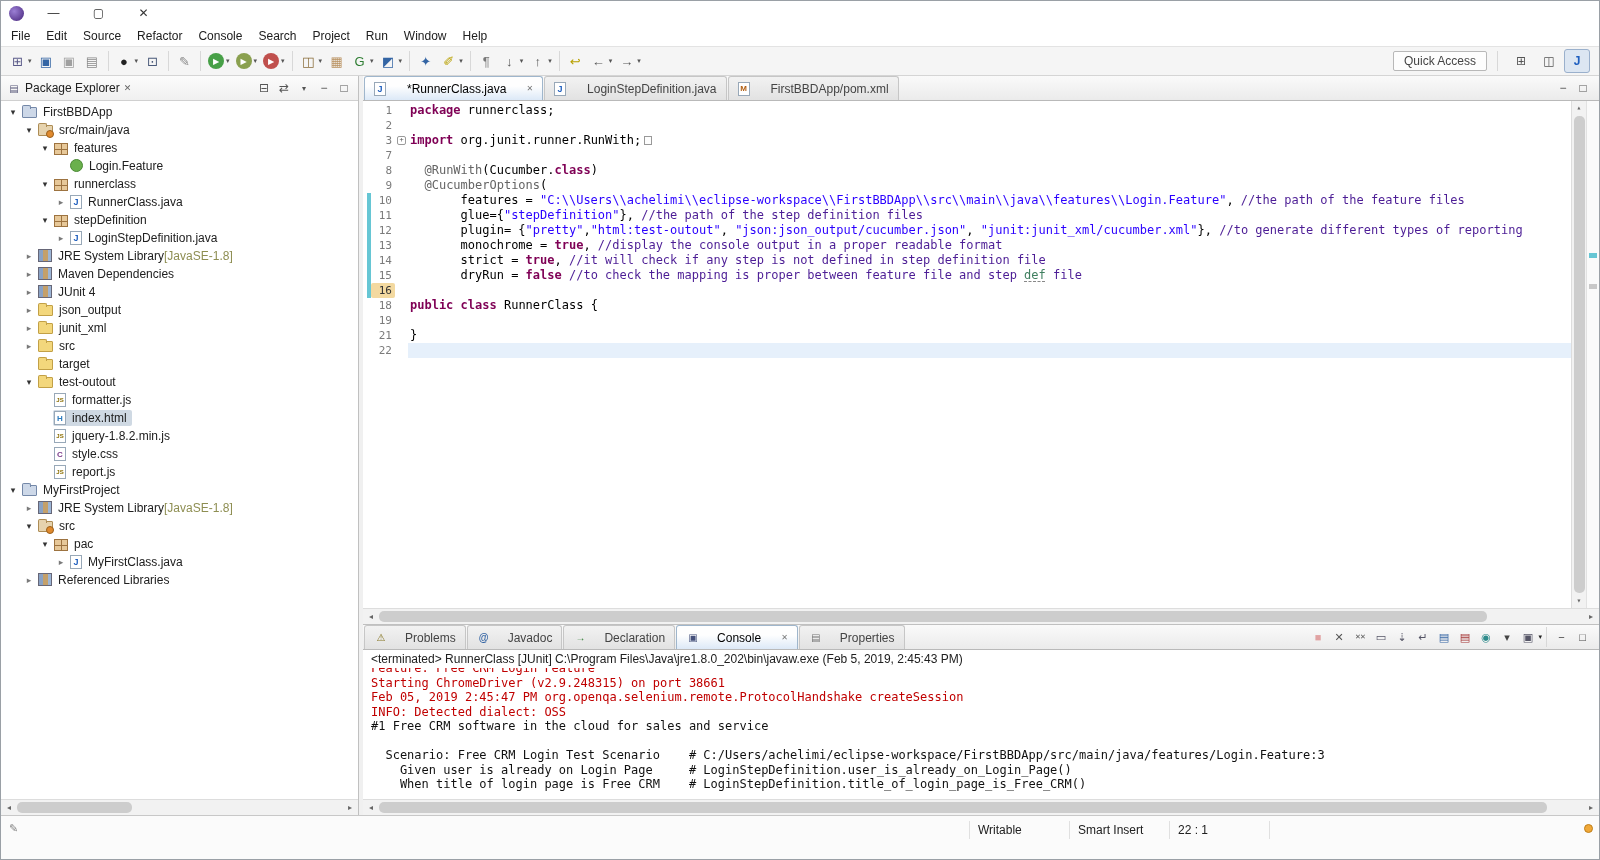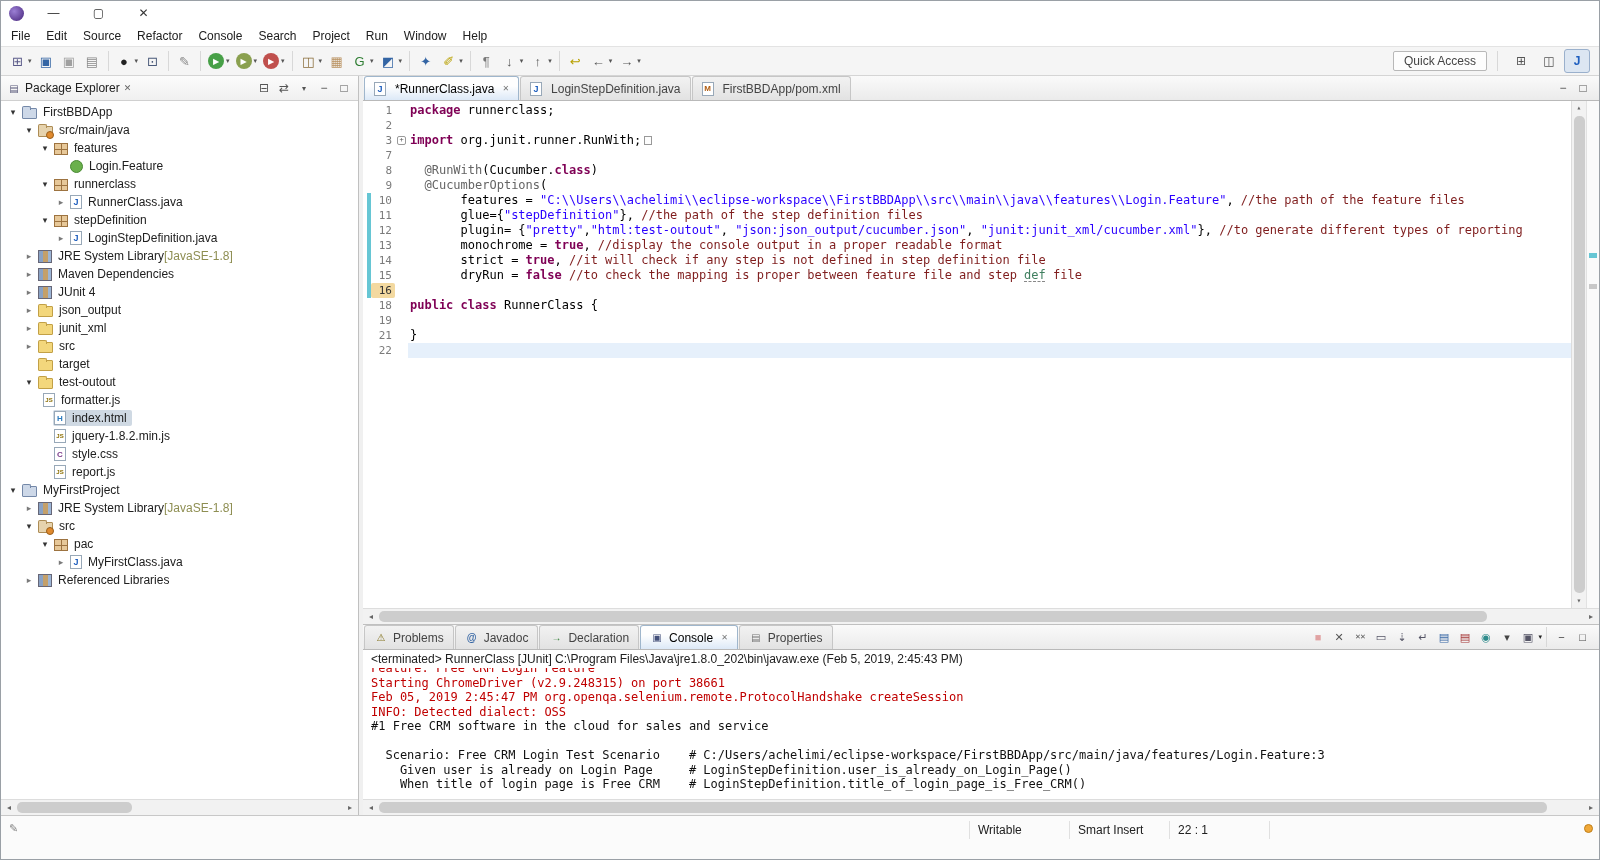--- a/index.html
+++ b/index.html
@@ -33,21 +33,21 @@
 .explorer{width:358px;flex:none;display:flex;flex-direction:column;border-right:1px solid #c0c0c0;background:#fff}
 .view-header{height:25px;flex:none;display:flex;align-items:center;padding:0 4px 0 6px;border-bottom:1px solid #d0d0d0;background:linear-gradient(#fcfcfc,#f0f0f0)}
 .view-title{margin:0 4px;white-space:nowrap}
 .tab-close{font-size:9px;color:#666;margin-right:8px}
 .vh-spacer{flex:1}
 .vh-ic{width:20px;text-align:center;color:#555;font-size:12px}
 .tree{flex:1;overflow:hidden;padding-top:2px}
 .tree-row{height:18px;display:flex;align-items:center;white-space:nowrap}
 .arrow{width:16px;text-align:center;font-size:9px;color:#7a7a7a;flex:none}
 .arrow.exp{color:#333}
-.selwrap{display:flex;align-items:center;padding:1px 5px 1px 1px;border-radius:2px}
+.selwrap{display:flex;padding:1px 5px 1px 1px;border-radius:2px}
 .tree-row.selected .selwrap{background:#cfd9e3}
 .tlabel{padding-left:2px}
 .tsuffix{color:#8e8e52}
 
 .ti{width:15px;height:15px;flex:none;margin-right:4px;position:relative;display:flex;align-items:center;justify-content:center}
 .ti-folder,.ti-project,.ti-source-folder{height:11px;width:15px;margin-top:2px;border-radius:1px}
 .ti-folder{background:#f3d77c;border:1px solid #c2a046}
 .ti-folder::before{content:"";position:absolute;top:-3px;left:-1px;width:7px;height:3px;background:#f3d77c;border:1px solid #c2a046;border-bottom:none;border-radius:2px 2px 0 0}
 .ti-project{background:#cdd8e8;border:1px solid #7488a8}
 .ti-project::before{content:"";position:absolute;top:-3px;left:-1px;width:7px;height:3px;background:#cdd8e8;border:1px solid #7488a8;border-bottom:none;border-radius:2px 2px 0 0}
@@ -69,40 +69,40 @@
 .hs-track{flex:1;height:16px;position:relative}
 .hs-thumb{position:absolute;top:2px;height:11px;background:#cdcdcd;border-radius:5px}
 .vscroll{width:15px;flex:none;background:#f2f2f2;border-left:1px solid #ddd;display:flex;flex-direction:column;align-items:center}
 .vs-arrow{height:14px;font-size:8px;color:#666;line-height:14px}
 .vs-thumb{flex:1;width:11px;background:#cdcdcd;border-radius:5px;margin:1px 0}
 
 .right-col{flex:1;display:flex;flex-direction:column;min-width:0}
 .editor{height:549px;flex:none;display:flex;flex-direction:column;border-bottom:1px solid #c0c0c0;min-width:0}
 .tabstrip{height:25px;flex:none;display:flex;align-items:stretch;background:linear-gradient(#fafafa,#ebebeb);border-bottom:1px solid #b9b9b9;padding-left:1px}
 .tabs-holder{display:flex;align-items:stretch}
-.etab{display:flex;align-items:center;gap:5px;padding:0 9px;border:1px solid #c6c6c6;border-bottom:none;border-radius:3px 3px 0 0;margin-right:1px;background:linear-gradient(#f2f2f2,#e2e2e2);color:#444;white-space:nowrap}
+.etab{display:flex;align-items:center;gap:17px;padding:0 9px;border:1px solid #c6c6c6;border-bottom:none;border-radius:3px 3px 0 0;margin-right:1px;background:linear-gradient(#f2f2f2,#e2e2e2);color:#444;white-space:nowrap}
 .etab.active{background:linear-gradient(#fefefe 40%,#dce9f7);border-color:#9fb6cc;color:#000}
 .etab .close{font-size:8px;color:#777;margin-left:3px}
 .strip-btns{margin-left:auto;display:flex;align-items:center;padding-right:6px}
 .code-wrap{flex:1;display:flex;min-height:0;font-family:"DejaVu Sans Mono","Liberation Mono",monospace;font-size:12px}
 .code{flex:1;overflow:hidden;background:#fff;padding-top:2px;min-width:0}
 .code-line{display:flex;height:15px;line-height:15px;white-space:pre}
 .cl-ann{width:4px;flex:none}
 .cl-diff{width:4px;flex:none}
 .code-line.diff .cl-diff{background:#66c6d4}
 .cl-num{width:24px;flex:none;text-align:right;padding-right:3px;color:#7b7b7b;font-size:11px}
 .cl-num.hl{background:#f3d9a0;border-radius:2px;color:#333}
 .cl-fold{width:13px;flex:none;display:flex;align-items:center;justify-content:center}
 .foldplus{width:9px;height:9px;border:1px solid #9a9a9a;background:#fff;font-size:7px;line-height:7px;text-align:center;color:#555;border-radius:2px}
 .cl-text{flex:1;padding-left:2px;min-width:0}
 .code-line.cur .cl-text{background:#e6f0fb}
 .tk-p{color:#000}
 .tk-k{color:#7f0055;font-weight:bold}
 .tk-str{color:#2a00ff}
-.tk-c{color:#7f1d1d}
+.tk-c{color:#4c1d95}
 .tk-a{color:#646464}
 .tk-w{color:#3f7f5f;text-decoration:underline dashed #888;text-underline-offset:2px}
 .foldbox{display:inline-block;width:8px;height:9px;border:1px solid #999;margin-left:3px;vertical-align:-1px;background:#fdfdfd}
 .overview{width:13px;flex:none;background:#fafafa;border-left:1px solid #e2e2e2;position:relative}
 .ov-mark{position:absolute;left:2px;width:8px;height:5px}
 
 .console{flex:1;display:flex;flex-direction:column;min-height:0}
 .ci{width:14px;height:14px;display:flex;align-items:center;justify-content:center;font-size:10px;font-weight:bold;flex:none}
 .console-header{height:18px;flex:none;padding:2px 0 0 8px;background:#fff;white-space:nowrap}
 .console-body{flex:1;overflow:hidden;padding-left:8px;font-family:"DejaVu Sans Mono","Liberation Mono",monospace;font-size:12px;line-height:14.5px;background:#fff}
@@ -376,21 +376,21 @@
               <span class="tlabel">target</span>
             </span>
           </div>
           <div class="tree-row" style="padding-left: 20px;">
             <span class="arrow exp">▾</span>
             <span class="selwrap">
               <span class="ti ti-folder"></span>
               <span class="tlabel">test-outout</span>
             </span>
           </div>
-          <div class="tree-row" style="padding-left: 25px;">
+          <div class="tree-row" style="padding-left: 36px;">
             <span class="arrow"></span>
             <span class="selwrap">
               <span class="ti ti-js-file"></span>
               <span class="tlabel">formatter.js</span>
             </span>
           </div>
           <div class="tree-row selected" style="padding-left: 36px;">
             <span class="arrow"></span>
             <span class="selwrap">
               <span class="ti ti-html-file"></span>

